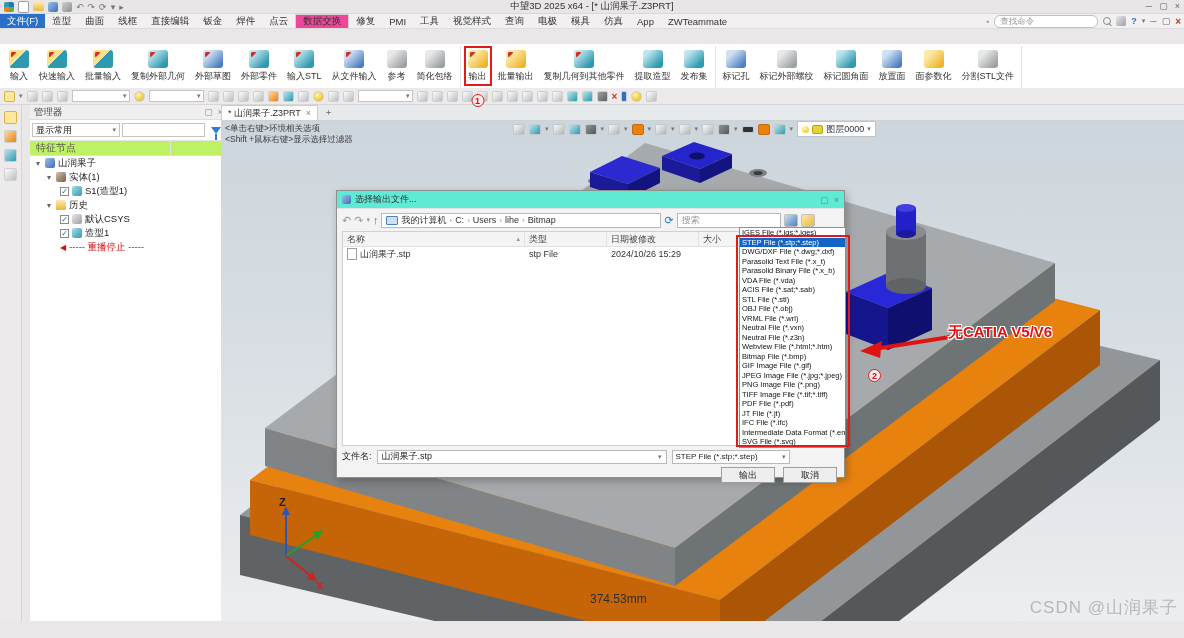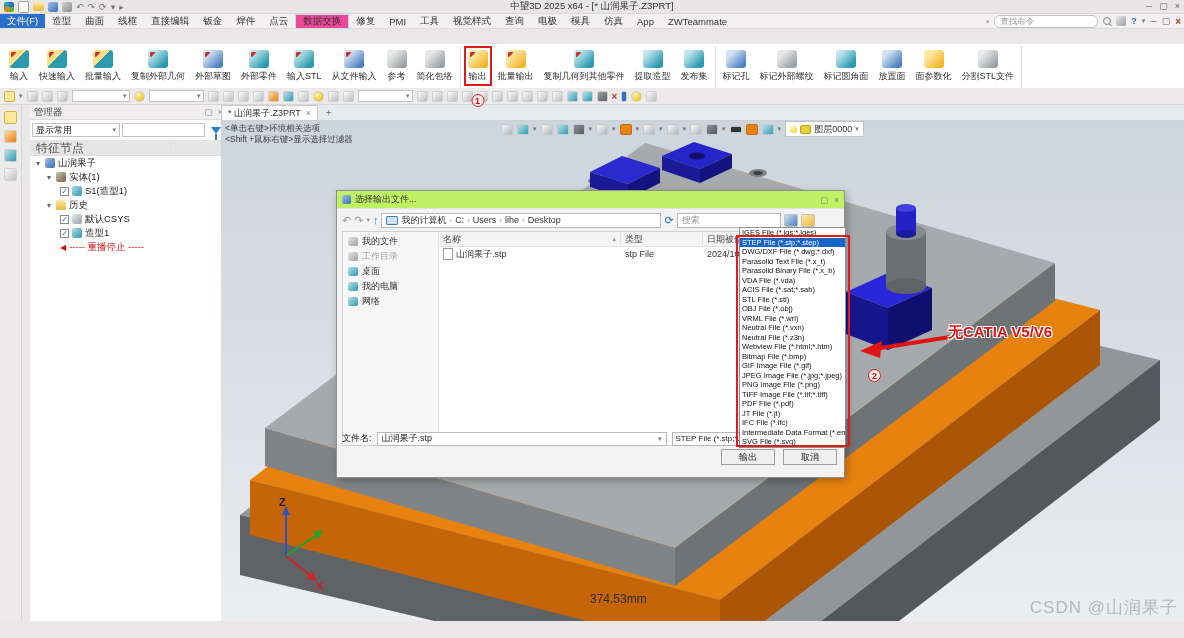--- a/index.html
+++ b/index.html
@@ -77,22 +77,22 @@
   #mgr-head{height:14px;background:#f0eeef;border-bottom:1px solid #ddd;display:flex;align-items:center;
             padding:0 4px;font-size:9.5px;color:#444;}
   #mgr-head .sp{margin-left:auto;display:flex;gap:5px;color:#888;font-size:9px;}
   #mgr-filter{height:18px;display:flex;align-items:center;gap:2px;padding:1px 2px;border-bottom:1px solid #e4e4e4;}
   #mgr-filter .combo{width:88px;height:14px;border:1px solid #c5c3c4;background:#fff;display:flex;
                      align-items:center;justify-content:space-between;padding:0 3px;box-sizing:border-box;font-size:9px;}
   #mgr-filter input{flex:1;height:14px;border:1px solid #c5c3c4;box-sizing:border-box;min-width:10px;}
   .funnel{width:0;height:0;border-left:5px solid transparent;border-right:5px solid transparent;
           border-top:7px solid #2e7fd0;position:relative;margin:0 4px;}
   .funnel:after{content:"";position:absolute;left:-1px;top:0;width:2px;height:6px;background:#2e7fd0;}
-  #mgr-colhead{height:14px;background:#e5e5e5;border-bottom:1px solid #ddd;display:flex;align-items:center;
-               padding:0 6px;font-size:12px;color:#555;position:relative;}
+  #mgr-colhead{height:14px;background:#bef264;border-bottom:1px solid #ddd;display:flex;align-items:center;
+               padding:0 6px;font-size:10px;color:#555;position:relative;}
   #mgr-colhead:after{content:"";position:absolute;right:56px;top:0;bottom:0;width:1px;background:#e0e0e0;}
   #mgr-tree{flex:1;overflow:hidden;font-size:9.5px;position:relative;}
   .trow{height:14px;display:flex;align-items:center;gap:3px;white-space:nowrap;}
   .trow .caret{width:8px;color:#666;font-size:8px;text-align:center;}
   .cbx{width:9px;height:9px;border:1px solid #8a8a8a;background:#fff;color:#1a5fb8;font-size:8px;
        line-height:8px;text-align:center;font-weight:bold;box-sizing:border-box;}
   .tico{width:10px;height:10px;border-radius:2px;}
   .tico.part{background:linear-gradient(135deg,#9fc0e8,#3a6db5);}
   .tico.solid{background:linear-gradient(135deg,#cdbfae,#7a6048);}
   .tico.shape{background:linear-gradient(135deg,#a8dce8,#2e9ab0);}
@@ -105,38 +105,38 @@
   
   #canvas{left:221px;top:105px;width:963px;height:516px;overflow:hidden;
           background:linear-gradient(180deg,#ccd5dc 0%,#d9dfe4 50%,#eceef0 100%);}
   #tabbar{position:absolute;left:0;top:0;width:100%;height:15px;background:#e7eaec;border-bottom:1px solid #cdd2d6;
           display:flex;align-items:stretch;font-size:9px;}
   .doc-tab{background:#fdfdfd;border:1px solid #c8cdd1;border-bottom:none;display:flex;align-items:center;
            gap:5px;padding:0 6px;color:#333;}
   .doc-tab .x{color:#888;}
   .tab-plus{display:flex;align-items:center;padding:0 6px;color:#666;}
   #hints{position:absolute;left:4px;top:18px;font-size:8.5px;color:#3c3c3c;line-height:11px;}
-  #vtoolbar{position:absolute;left:280px;top:16px;display:flex;align-items:center;gap:4px;height:16px;}
+  #vtoolbar{position:absolute;left:292px;top:16px;display:flex;align-items:center;gap:4px;height:16px;}
   .vico{width:12px;height:11px;border-radius:2px;background:linear-gradient(135deg,#fafafa,#aeb3b6);border:1px solid #c4c8ca;box-sizing:border-box;}
   .vico.teal{background:linear-gradient(135deg,#b8e2ec,#2e9ab0);}
   .vico.dark{background:linear-gradient(135deg,#8f9497,#54585b);}
   .vico.orange{background:#e8820f;border-color:#c96a0e;}
   .vico.black{background:#333;height:7px;}
   .vcaret{color:#777;font-size:7px;}
   #layer-chip{display:flex;align-items:center;gap:3px;background:#fff;border:1px solid #c0c4c6;
               height:14px;padding:0 4px;font-size:9px;color:#333;}
   .bulb{width:7px;height:7px;border-radius:50%;background:radial-gradient(circle at 35% 30%,#fff6c0,#f2c200);}
   #model{position:absolute;left:0;top:0;}
   #scale-label{position:absolute;left:369px;top:487px;font-size:12px;color:#2e2e2e;}
   #watermark{position:absolute;right:6px;bottom:2px;font-size:17px;color:rgba(150,156,162,.65);letter-spacing:1px;}
 
   
   #dialog{left:336px;top:190px;width:509px;height:288px;background:#f4f3f3;border:1px solid #8f8f8f;
           box-shadow:2px 3px 8px rgba(0,0,0,.25);box-sizing:border-box;z-index:20;}
-  #dlg-title{height:17px;background:#bef264;border-bottom:1px solid #e3e1e1;display:flex;align-items:center;
+  #dlg-title{height:17px;background:#5eead4;border-bottom:1px solid #e3e1e1;display:flex;align-items:center;
              gap:4px;padding:0 5px;font-size:9px;color:#333;}
   #dlg-title .dot{width:9px;height:9px;border-radius:2px;background:linear-gradient(135deg,#9fc0e8,#3a6db5);}
   #dlg-title .ctr{margin-left:auto;display:flex;gap:6px;color:#777;font-size:8.5px;}
   #dlg-nav{height:22px;display:flex;align-items:center;gap:3px;padding:0 5px;}
   .nav-glyph{color:#9a9a9a;font-size:11px;line-height:12px;}
   .nav-glyph.blue{color:#2a7fd4;}
   #crumb-bar{width:280px;height:15px;background:#fff;border:1px solid #b9b9b9;display:flex;align-items:center;
              gap:3px;padding:0 4px;box-sizing:border-box;font-size:9px;color:#333;white-space:nowrap;overflow:hidden;}
   .pc-ico{width:10px;height:7px;border:1px solid #4a7fc0;background:#cfe0f5;border-radius:1px;}
   .crumb-sep{color:#999;font-size:8px;}
@@ -155,21 +155,21 @@
   #dlg-list{flex:1;display:flex;flex-direction:column;}
   #list-head{height:14px;background:#f5f4f4;border-bottom:1px solid #e2e0e0;display:flex;font-size:9px;color:#444;}
   #list-head .col{padding:0 4px;display:flex;align-items:center;border-right:1px solid #e4e2e2;box-sizing:border-box;}
   .col.c-name{width:182px;justify-content:space-between;}
   .col.c-type{width:82px;}
   .col.c-date{width:92px;}
   .col.c-size{flex:1;}
   .file-row{height:14px;display:flex;align-items:center;font-size:9px;color:#333;}
   .file-row .cell{padding:0 4px;box-sizing:border-box;white-space:nowrap;overflow:hidden;}
   .fico{width:8px;height:10px;background:#fff;border:1px solid #9aa0a4;margin-right:3px;flex:none;}
-  #dlg-footer{position:absolute;left:5px;top:240px;width:497px;font-size:9px;}
+  #dlg-footer{position:absolute;left:5px;top:258px;width:497px;font-size:9px;}
   #fname-row{display:flex;align-items:center;gap:5px;height:15px;}
   #fname-combo{width:290px;height:14px;background:#fff;border:1px solid #b9b9b9;display:flex;align-items:center;
                justify-content:space-between;padding:0 4px;box-sizing:border-box;}
   #ftype-combo{width:118px;height:14px;background:#fff;border:1px solid #b9b9b9;display:flex;align-items:center;
                justify-content:space-between;padding:0 3px;box-sizing:border-box;white-space:nowrap;overflow:hidden;font-size:8px;}
   #btn-row{display:flex;justify-content:flex-end;gap:8px;margin-top:3px;padding-right:2px;}
   .dlg-btn{width:52px;height:14px;background:#efeeee;border:1px solid #9f9f9f;display:flex;align-items:center;
            justify-content:center;font-size:9px;color:#222;}
 
   
@@ -570,50 +570,28 @@
       <span id="crumb-bar">
         <span class="pc-ico"></span>
         <span>我的计算机</span>
           <span class="crumb-sep">›</span>
         <span>C:</span>
           <span class="crumb-sep">›</span>
         <span>Users</span>
           <span class="crumb-sep">›</span>
         <span>lihe</span>
           <span class="crumb-sep">›</span>
-        <span>Desktop</span>
+        <span>Bitmap</span>
       </span>
       <span class="nav-glyph blue">⟳</span>
       <input id="dlg-search" placeholder="搜索" style="">
       <span class="dlg-btn-ico blue"></span>
       <span class="dlg-btn-ico yellow"></span>
     </div>
     <div id="dlg-body">
-      <div id="dlg-side">
-        <div class="side-item">
-            <span class="side-ico"></span>
-            <span>我的文件</span>
-          </div>
-        <div class="side-item dis">
-            <span class="side-ico"></span>
-            <span>工作目录</span>
-          </div>
-        <div class="side-item">
-            <span class="side-ico teal"></span>
-            <span>桌面</span>
-          </div>
-        <div class="side-item">
-            <span class="side-ico teal"></span>
-            <span>我的电脑</span>
-          </div>
-        <div class="side-item">
-            <span class="side-ico teal"></span>
-            <span>网络</span>
-          </div>
-      </div>
       <div id="dlg-list">
         <div id="list-head">
           <span class="col c-name">
               <span>名称</span>
               <span style="color:#999;font-size:7px">▴</span>
             </span>
           <span class="col c-type">类型</span>
           <span class="col c-date">日期被修改</span>
           <span class="col c-size">大小</span>
         </div>

